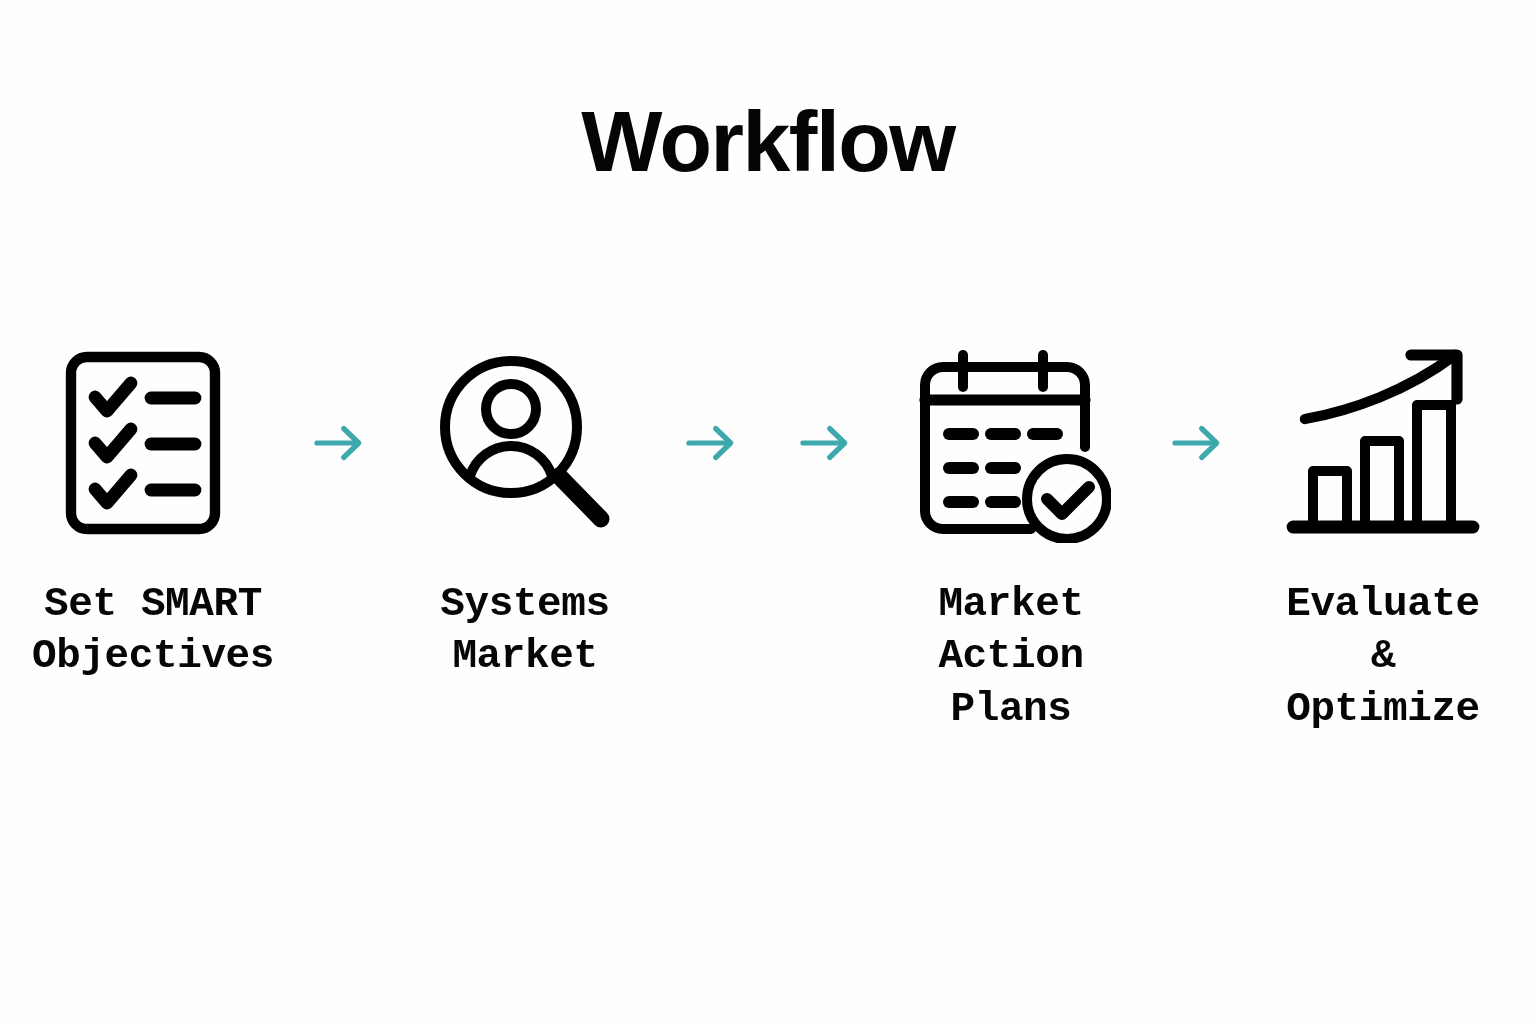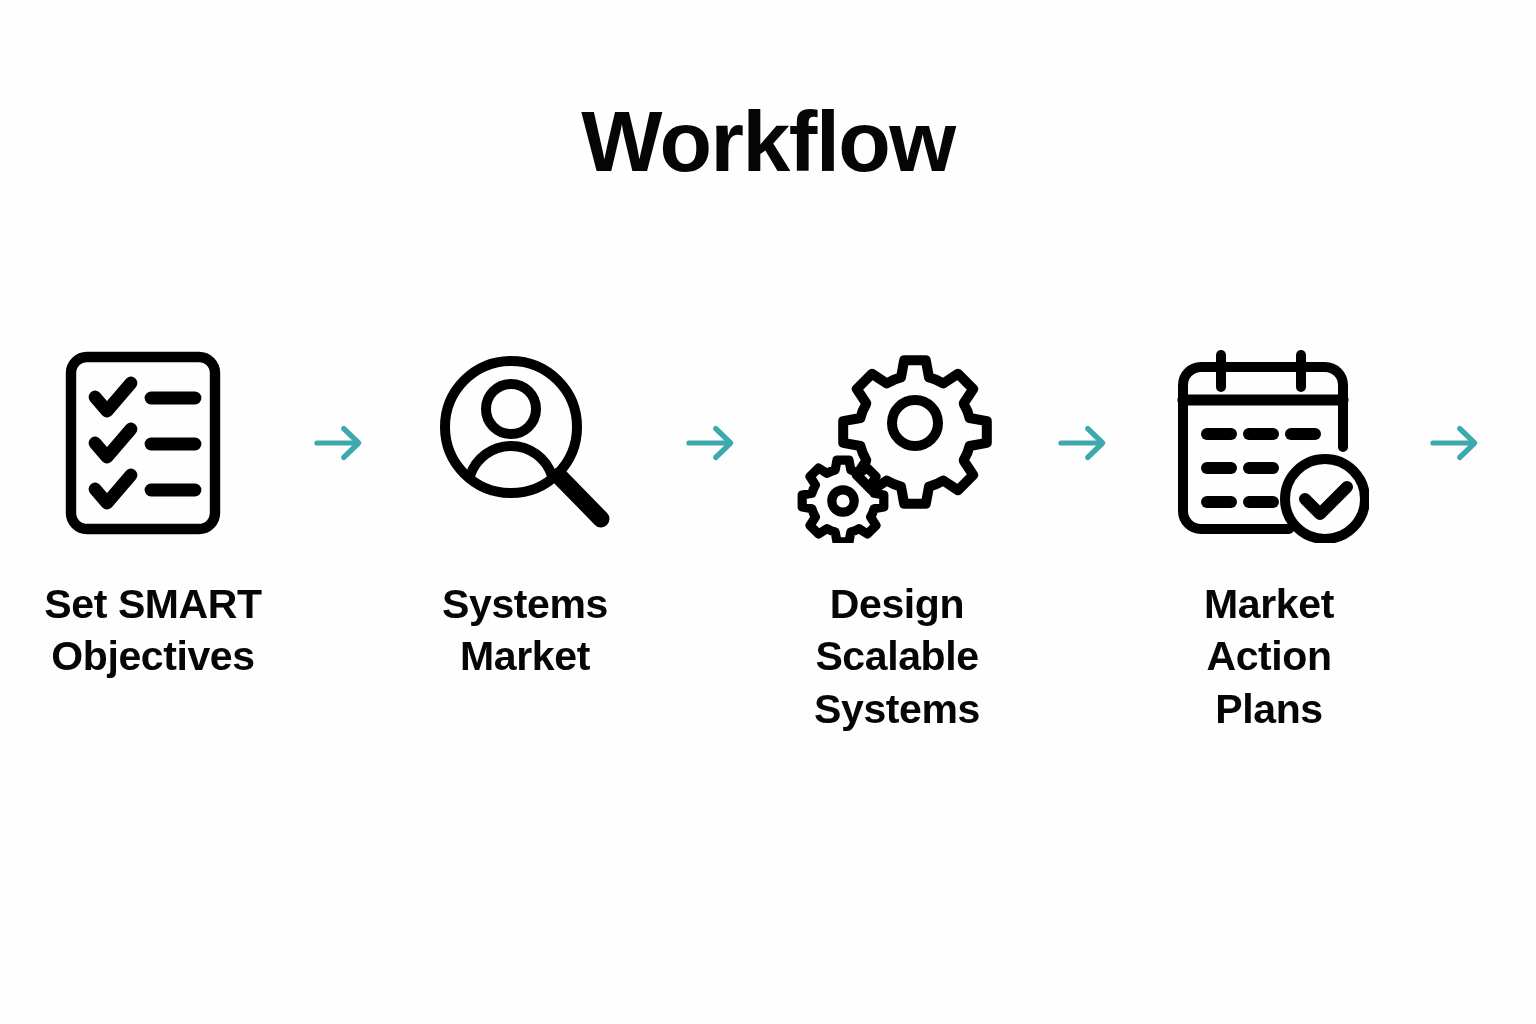--- a/index.html
+++ b/index.html
@@ -76,20 +76,21 @@
   .step-label {
     margin-top: 22px;
     text-align: center;
     font-size: 41px;
     font-weight: 700;
     line-height: 1.28;
     color: #060606;
     letter-spacing: -0.4px;
     white-space: pre-line;
     user-select: none;
+    font-family: Liberation Mono, monospace;
   }
 
   .connector {
     flex: 0 0 auto;
     width: 74px;
     height: 226px;
     display: flex;
     align-items: center;
     justify-content: center;
   }
@@ -144,47 +145,20 @@
 Market</div>
     </div>
 
     <div class="connector">
       <svg viewBox="0 0 100 100" fill="none" stroke="#3da9ad" stroke-width="9" stroke-linecap="round" stroke-linejoin="round">
         <line x1="12" y1="50" x2="82" y2="50"></line>
         <polyline points="58,25 84,50 58,75"></polyline>
       </svg>
     </div>
 
-    <div class="step">
-      <div class="icon-box">
-        <svg viewBox="0 0 100 100" fill="none" stroke="#000" stroke-width="5" stroke-linecap="round" stroke-linejoin="round">
-
-          <path d="M53.6 8.6 h10.8 l1.6 8.6 a25 25 0 0 1 7.2 3.0 l7.3 -4.8 l7.6 7.6 l-4.8 7.3
-                   a25 25 0 0 1 3.0 7.2 l8.6 1.6 v10.8 l-8.6 1.6 a25 25 0 0 1 -3.0 7.2 l4.8 7.3
-                   l-7.6 7.6 l-7.3 -4.8 a25 25 0 0 1 -7.2 3.0 l-1.6 8.6 h-10.8 l-1.6 -8.6
-                   a25 25 0 0 1 -7.2 -3.0 l-7.3 4.8 l-7.6 -7.6 l4.8 -7.3 a25 25 0 0 1 -3.0 -7.2
-                   l-8.6 -1.6 v-10.8 l8.6 -1.6 a25 25 0 0 1 3.0 -7.2 l-4.8 -7.3 l7.6 -7.6
-                   l7.3 4.8 a25 25 0 0 1 7.2 -3.0 z"></path>
-          <circle cx="59" cy="40" r="11.5"></circle>
-
-          <path d="M20.0 58.6 h6.0 l0.9 4.9 a14.5 14.5 0 0 1 4.1 1.7 l4.2 -2.7 l4.3 4.3
-                   l-2.7 4.2 a14.5 14.5 0 0 1 1.7 4.1 l4.9 0.9 v6.0 l-4.9 0.9
-                   a14.5 14.5 0 0 1 -1.7 4.1 l2.7 4.2 l-4.3 4.3 l-4.2 -2.7
-                   a14.5 14.5 0 0 1 -4.1 1.7 l-0.9 4.9 h-6.0 l-0.9 -4.9
-                   a14.5 14.5 0 0 1 -4.1 -1.7 l-4.2 2.7 l-4.3 -4.3 l2.7 -4.2
-                   a14.5 14.5 0 0 1 -1.7 -4.1 l-4.9 -0.9 v-6.0 l4.9 -0.9
-                   a14.5 14.5 0 0 1 1.7 -4.1 l-2.7 -4.2 l4.3 -4.3 l4.2 2.7
-                   a14.5 14.5 0 0 1 4.1 -1.7 z" stroke-width="4.6"></path>
-          <circle cx="23" cy="79" r="5.6" stroke-width="4.6"></circle>
-        </svg>
-      </div>
-      <div class="step-label">Design
-Scalable
-Systems</div>
-    </div>
 
     <div class="connector">
       <svg viewBox="0 0 100 100" fill="none" stroke="#3da9ad" stroke-width="9" stroke-linecap="round" stroke-linejoin="round">
         <line x1="12" y1="50" x2="82" y2="50"></line>
         <polyline points="58,25 84,50 58,75"></polyline>
       </svg>
     </div>
 
     <div class="step">
       <div class="icon-box">
@@ -215,15 +189,33 @@
 Plans</div>
     </div>
 
     <div class="connector">
       <svg viewBox="0 0 100 100" fill="none" stroke="#3da9ad" stroke-width="9" stroke-linecap="round" stroke-linejoin="round">
         <line x1="12" y1="50" x2="82" y2="50"></line>
         <polyline points="58,25 84,50 58,75"></polyline>
       </svg>
     </div>
 
+    <div class="step">
+      <div class="icon-box">
+        <svg viewBox="0 0 100 100" fill="none" stroke="#000" stroke-width="5" stroke-linecap="round" stroke-linejoin="round">
+
+          <line x1="5" y1="92" x2="95" y2="92" stroke-width="6.4"></line>
+
+          <polyline points="15,92 15,64 32,64 32,92"></polyline>
+          <polyline points="41,92 41,49 58,49 58,92"></polyline>
+          <polyline points="67,92 67,31 84,31 84,92"></polyline>
+
+          <path d="M11 38 C 34 34, 62 24, 86 6" stroke-width="5.2" fill="none"></path>
+
+          <polyline points="64,6 87,6 87,28" stroke-width="5.6"></polyline>
+        </svg>
+      </div>
+      <div class="step-label">Evaluate
+&amp; Optimize</div>
+    </div>
 
   </div>
 </div>
 
 </body></html>

